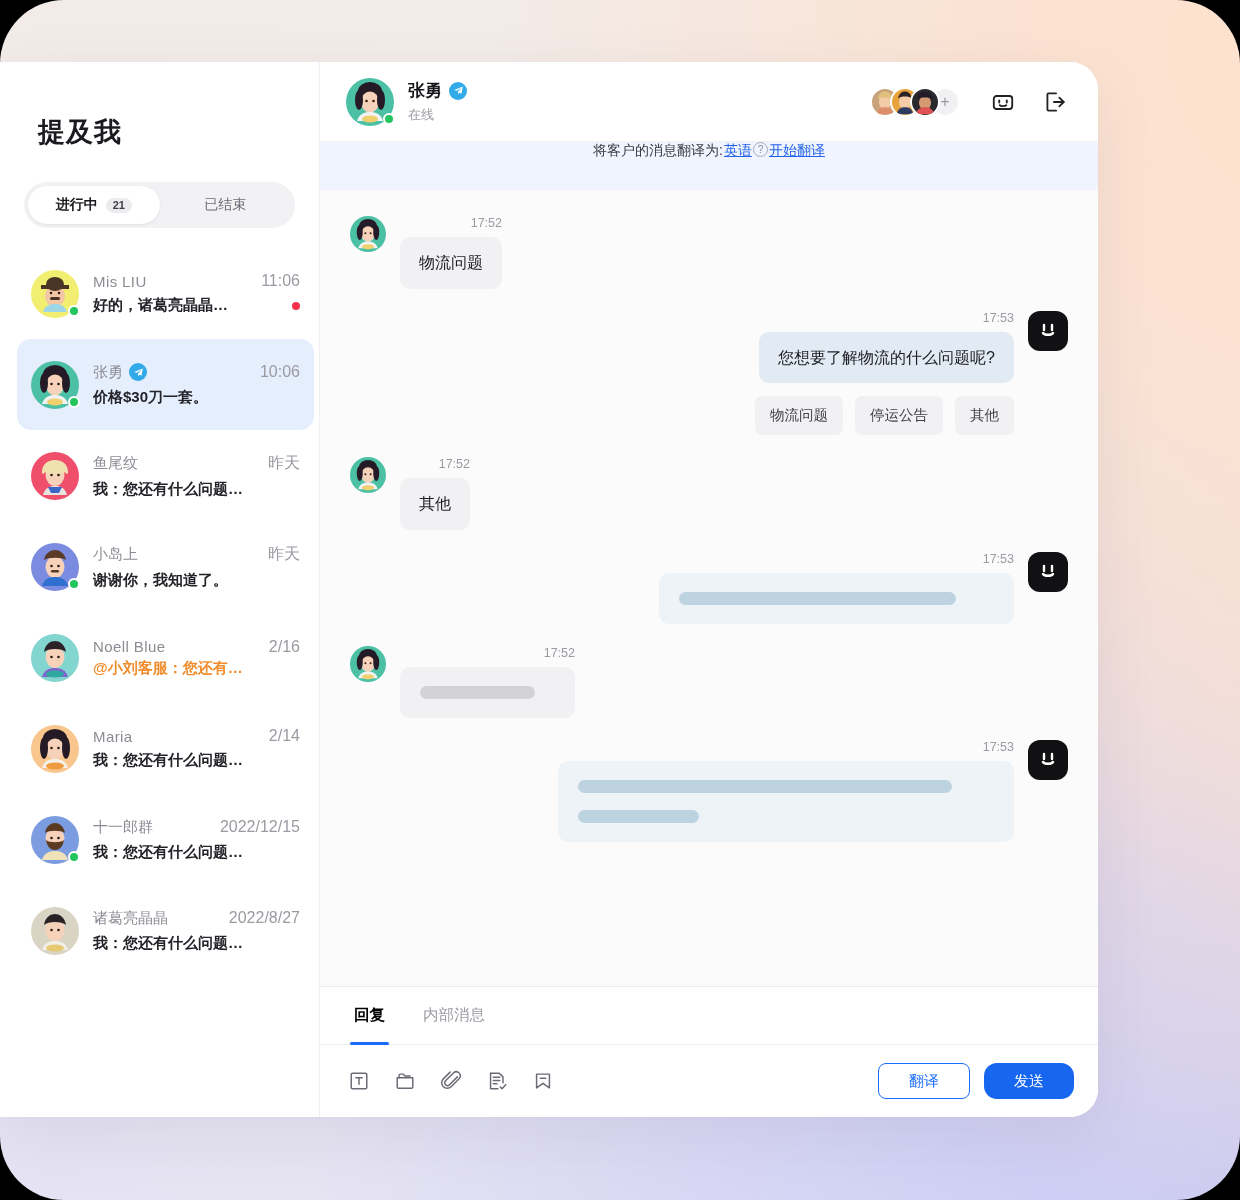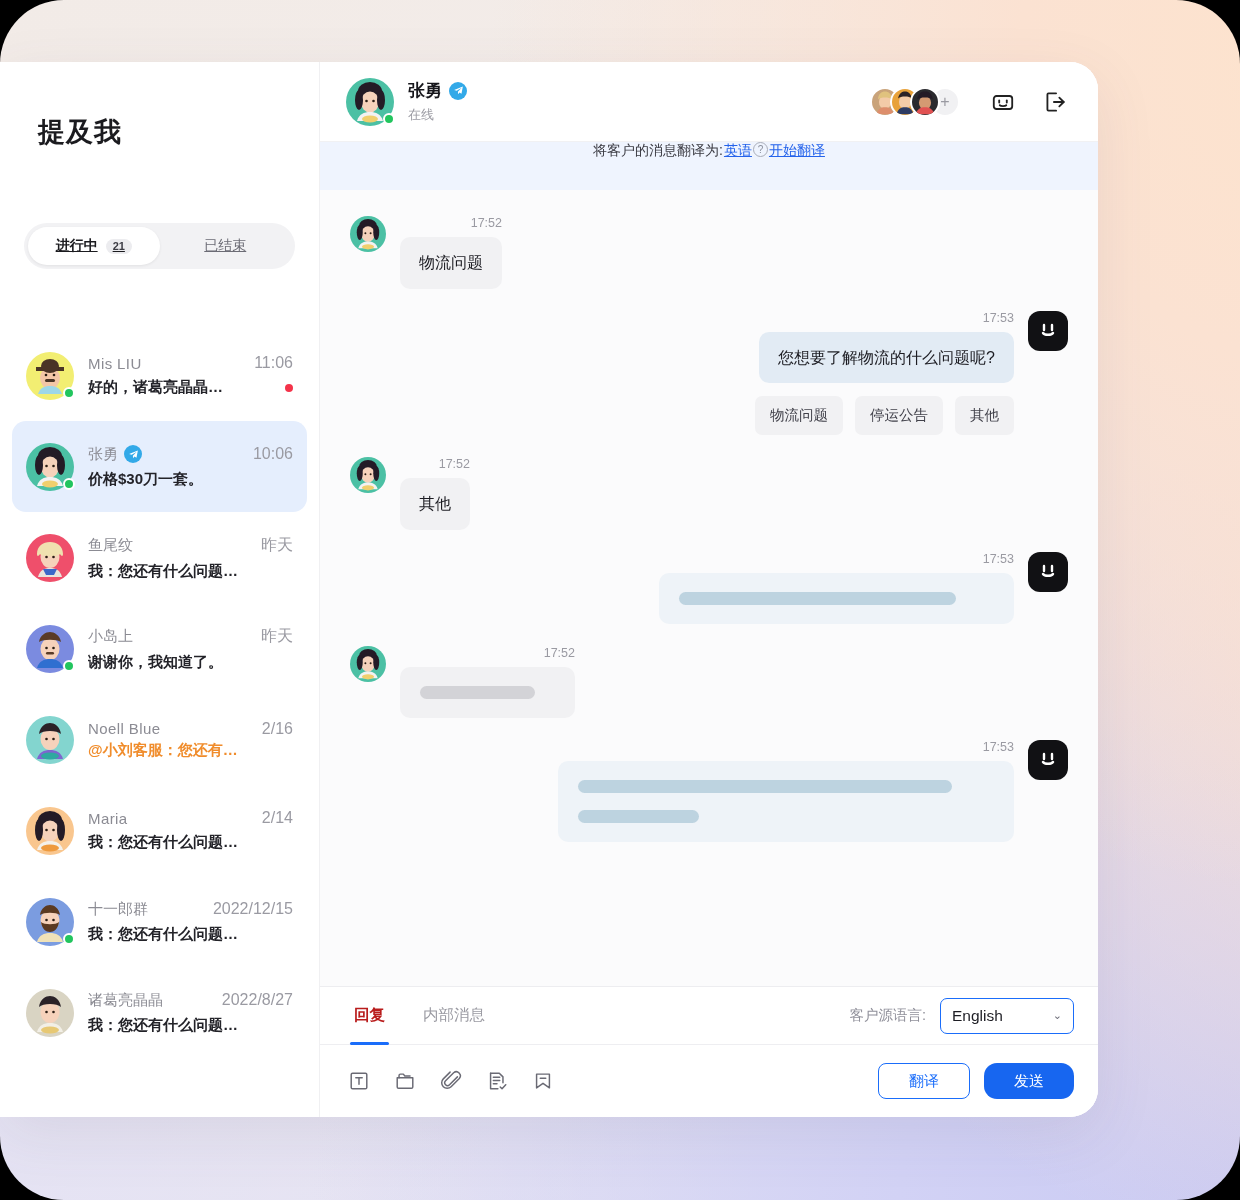--- a/index.html
+++ b/index.html
@@ -39,21 +39,20 @@
 
   
   .sidebar {
     width: 320px;
     height: 100%;
     background: #ffffff;
     border-right: 1px solid #f0f0f2;
     display: flex;
     flex-direction: column;
     flex: 0 0 320px;
-    gap: 41px;
   }
   .side-title {
     font-size: 27px;
     font-weight: bold;
     color: #1b1b1f;
     padding: 52px 0 0 38px;
     letter-spacing: 1px;
   }
   .seg {
     margin: 32px 24px 0 24px;
@@ -69,21 +68,20 @@
     flex: 1;
     height: 38px;
     border-radius: 19px;
     display: flex;
     align-items: center;
     justify-content: center;
     font-size: 14px;
     color: #6c6c75;
     gap: 8px;
     cursor: pointer;
-    text-decoration: underline;
   }
   .seg-item.active {
     background: #ffffff;
     color: #1b1b1f;
     font-weight: bold;
     box-shadow: 0 1px 3px rgba(0,0,0,0.07);
   }
   .seg-count {
     font-size: 11px;
     font-weight: bold;
@@ -91,21 +89,22 @@
     background: #ececef;
     border-radius: 9px;
     padding: 2px 7px;
     line-height: 1;
   }
 
   .conv-list {
     margin-top: 20px;
     flex: 1;
     overflow: hidden;
-    padding: 0 12px;
+    padding: 0 5px;
+    margin-left: 12px;
   }
   .conv {
     height: 91px;
     display: flex;
     align-items: center;
     gap: 14px;
     padding: 0 14px;
     border-radius: 14px;
     cursor: pointer;
   }
@@ -285,21 +284,21 @@
     display: flex; align-items: center;
     padding: 0 24px 0 30px;
     border-bottom: 1px solid #eeeef1;
   }
   .ctab {
     font-size: 15.5px; color: #9a9aa2;
     padding: 0 4px; height: 58px;
     display: flex; align-items: center;
     margin-right: 30px; position: relative; cursor: pointer;
   }
-  .ctab.active { color: #b91c1c; font-weight: bold; }
+  .ctab.active { color: #000000; font-weight: bold; }
   .ctab.active:after {
     content: ""; position: absolute;
     left: 0; right: 0; bottom: 0; height: 3px;
     background: #1a6dfa; border-radius: 2px;
   }
   .comp-top-right { margin-left: auto; display: flex; align-items: center; gap: 14px; }
   .lang-label { font-size: 14.5px; color: #90909a; }
   .lang-select {
     width: 134px; height: 36px;
     border: 1px solid #1a6dfa; border-radius: 7px;
@@ -760,27 +759,20 @@
             </svg>
           </div>
         </div>
 
       </div>
 
       <div class="composer">
         <div class="comp-top">
           <div class="ctab active">回复</div>
           <div class="ctab">内部消息</div>
-          <div class="comp-top-right">
-            <span class="lang-label">客户源语言:</span>
-            <div class="lang-select">
-              <span>English</span>
-              <span class="caret">⌄</span>
-            </div>
-          </div>
         </div>
 
 
         <div class="comp-bottom">
           <span class="tool">
             <svg viewBox="0 0 24 24" fill="none" stroke="#6a6a74" stroke-width="1.6" stroke-linecap="round">
               <rect x="3.5" y="3.5" width="17" height="17" rx="1.5"></rect>
               <path d="M8.5 8.5h7M12 8.5v7"></path>
             </svg>
           </span>

